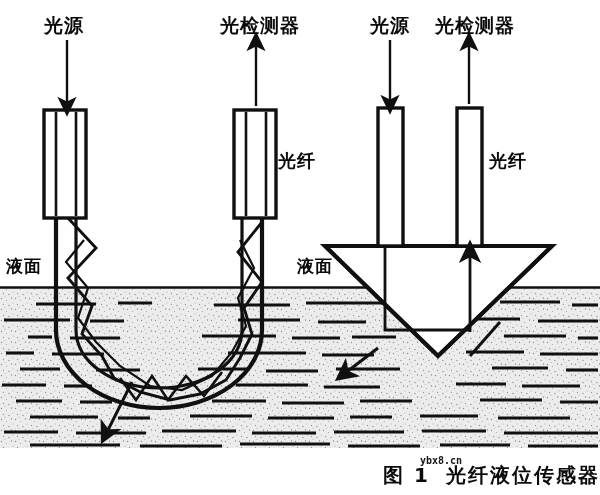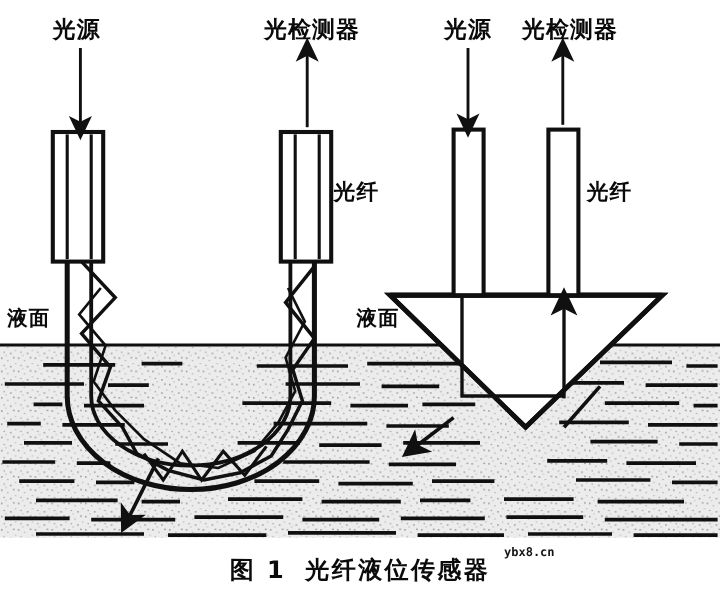--- a/index.html
+++ b/index.html
@@ -42,21 +42,21 @@
   #label-fiber-left    { left: 278px; top: 152px; font-size: 18px; }
   #label-fiber-right   { left: 489px; top: 152px; font-size: 18px; }
   #label-surface-left  { left: 6px;   top: 258px; font-size: 17px; }
   #label-surface-right { left: 297px; top: 258px; font-size: 17px; }
 
   #figure-caption {
     position: absolute;
     left: 0;
     top: 462px;
     width: 600px;
-    text-align: center;
+    text-align: right;
     font-family: "DejaVu Sans", "Liberation Sans", sans-serif;
     font-weight: bold;
     font-size: 20px;
     color: #0b0b0b;
     letter-spacing: 2px;
     white-space: nowrap;
   }
   #figure-caption .cap-no { margin-right: 16px; }
 
   #watermark {

